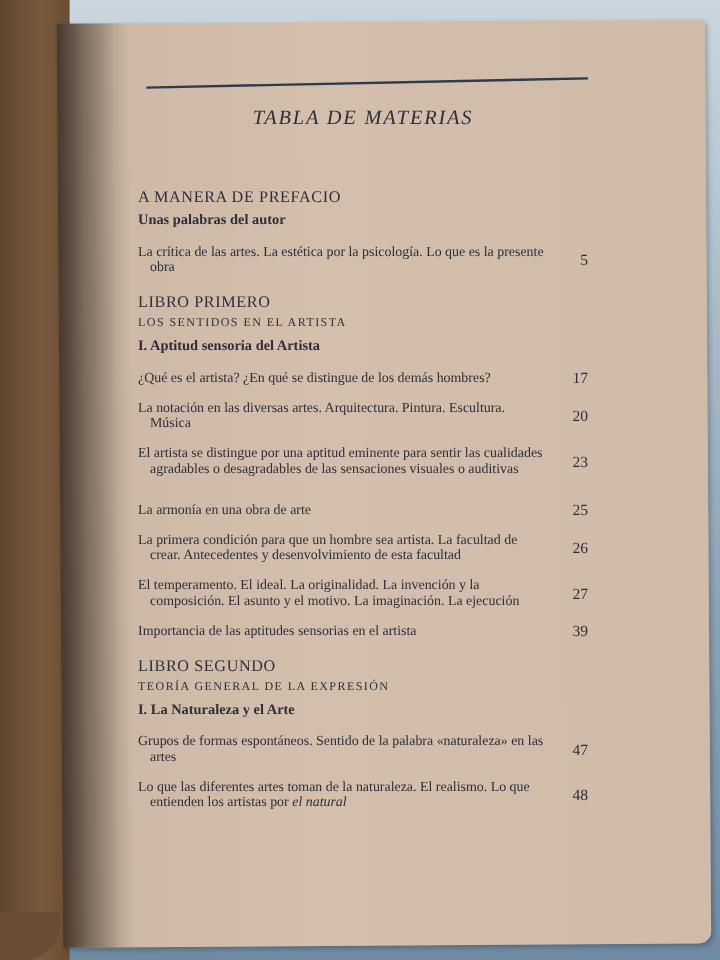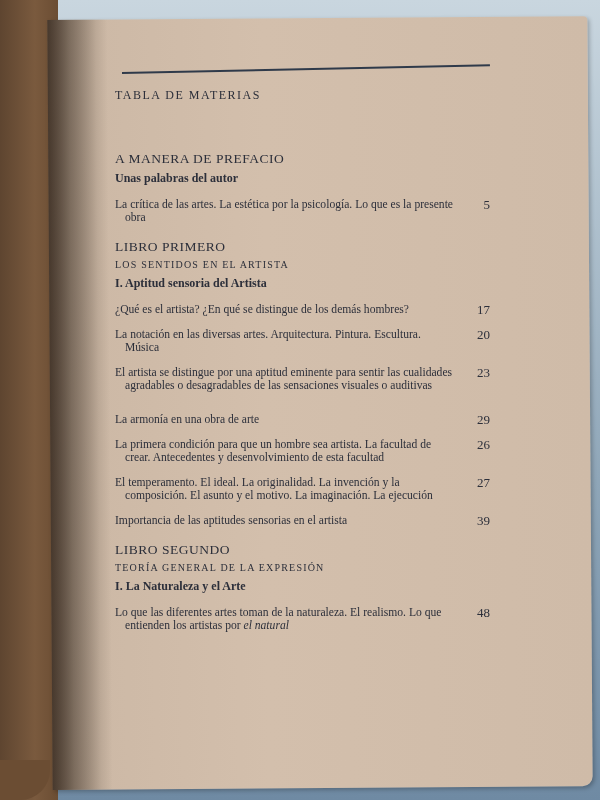--- a/index.html
+++ b/index.html
@@ -29,37 +29,38 @@
   }
   .rule {
     position:absolute; left:122px; top:72px; width:368px; height:2px;
     background:#2f3a4a; transform: rotate(-1.2deg); transform-origin:left;
   }
   .content {
     position:absolute; left:115px; top:88px; width:375px;
     color:#2c2f3a;
   }
   .title {
-    text-align:left; font-size:12px; letter-spacing:1.5px; margin:0 0 48px 0;
+    text-align:center; font-size:17px; letter-spacing:1.5px; margin:0 0 48px 0;
     font-family:"Liberation Serif", serif;
+    font-style:italic;
   }
   .part-title {
     text-align:left; font-size:13.5px; letter-spacing:0.5px;
     font-family:"Liberation Serif", serif; margin:0 0 4px 0;
   }
   .part-subtitle {
     font-size:10px; letter-spacing:1.2px;
     font-family:"Liberation Serif", serif; margin:0 0 6px 0;
   }
   .chapter {
     text-align:left; font-size:12px; font-weight:bold;
     font-family:"Liberation Serif", serif; margin:0 0 3px 0;
   }
   .entry {
-    display:flex; align-items:flex-start; font-size:11.6px; line-height:13px;
+    display:flex; align-items:center; font-size:11.6px; line-height:13px;
     font-family:"Liberation Serif", serif; margin:12px 0 1px 0;
   }
   .entry-text { flex:1; text-indent:0; padding-left:10px; text-indent:-10px; }
   .entry-text em { font-style:italic; }
   .entry-page { width:34px; text-align:right; font-size:13px; }
   .gap-s { height:8px; }
   .gap-m { height:14px; }
 </style>
 </head>
 <body>
@@ -97,37 +98,41 @@
     <span class="entry-page">20</span>
   </div>
   <div class="entry">
     <span class="entry-text">El artista se distingue por una aptitud eminente para sentir las cualidades agradables o desagradables de las sensaciones visuales o auditivas</span>
     <span class="entry-page">23</span>
   </div>
 
   <div class="gap-s"></div>
   <div class="entry">
     <span class="entry-text">La armonía en una obra de arte</span>
-    <span class="entry-page">29</span>
+    <span class="entry-page">25</span>
   </div>
   <div class="entry">
     <span class="entry-text">La primera condición para que un hombre sea artista. La facultad de crear. Antecedentes y desenvolvimiento de esta facultad</span>
     <span class="entry-page">26</span>
   </div>
   <div class="entry">
     <span class="entry-text">El temperamento. El ideal. La originalidad. La invención y la composición. El asunto y el motivo. La imaginación. La ejecución</span>
     <span class="entry-page">27</span>
   </div>
   <div class="entry">
     <span class="entry-text">Importancia de las aptitudes sensorias en el artista</span>
     <span class="entry-page">39</span>
   </div>
 
   <div class="gap-m"></div>
 
   <div class="part-title">LIBRO SEGUNDO</div>
   <div class="part-subtitle">TEORÍA GENERAL DE LA EXPRESIÓN</div>
   <div class="chapter">I. La Naturaleza y el Arte</div>
   <div class="entry">
+    <span class="entry-text">Grupos de formas espontáneos. Sentido de la palabra «naturaleza» en las artes</span>
+    <span class="entry-page">47</span>
+  </div>
+  <div class="entry">
     <span class="entry-text"><span>Lo que las diferentes artes toman de la naturaleza. El realismo. Lo que entienden los artistas por</span> <em>el natural</em></span>
     <span class="entry-page">48</span>
   </div>
 </div>
 
 </body></html>

